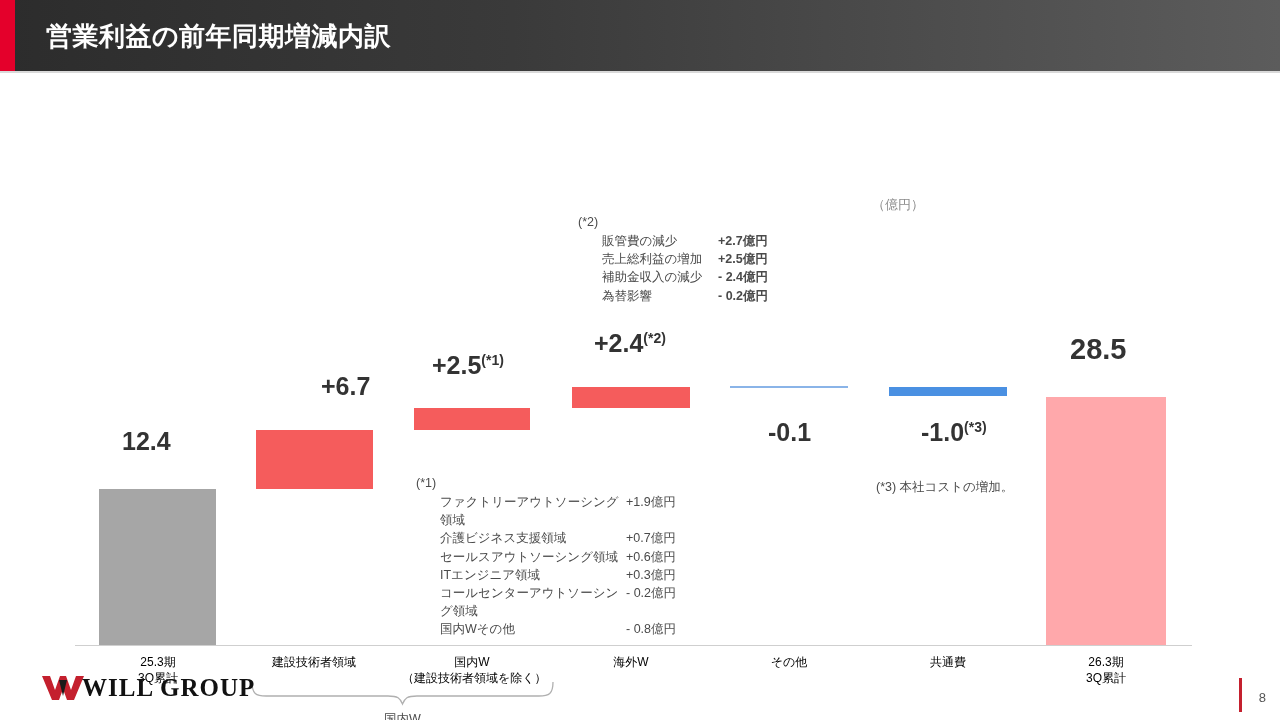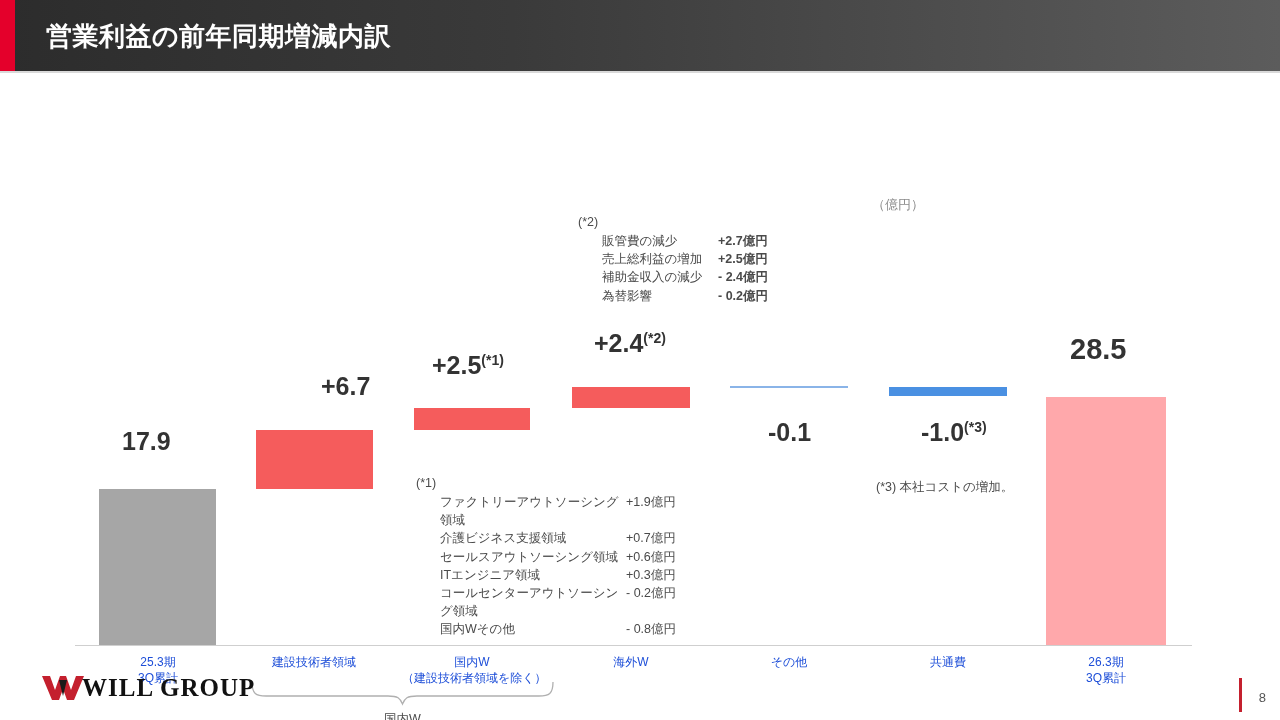--- a/index.html
+++ b/index.html
@@ -54,21 +54,21 @@
 
   .value-label {
     position:absolute; font-size:25px; font-weight:bold; color:#333;
     white-space:nowrap;
   }
   .value-label .sup {
     font-size:14px; font-weight:bold; vertical-align:super;
   }
 
   .cat-label {
-    position:absolute; font-size:12px; color:#1d4ed8;
+    position:absolute; font-size:12px; color:#000000;
     text-align:center; white-space:nowrap; line-height:1.35;
   }
 
   
   .note { position:absolute; font-size:12.5px; color:#4a4a4a; line-height:1.45; }
   .note-title { margin-bottom:1px; }
   .note-row { display:flex; }
   .note-row .nm { display:inline-block;padding-left:24px; }
   .note-row .vl { display:inline-block; text-align:left; }
 
@@ -123,21 +123,21 @@
 
   <div class="bar bar-gray" style="left:99px;  top:421px; width:117px; height:156px;"></div>
   <div class="bar bar-red" style="left:256px; top:362px; width:117px; height:59px;"></div>
   <div class="bar bar-red" style="left:414px; top:340px; width:116px; height:22px;"></div>
   <div class="bar bar-red" style="left:572px; top:319px; width:118px; height:21px;"></div>
   <div class="bar bar-ltblue" style="left:730px; top:318px; width:118px; height:2px;"></div>
   <div class="bar bar-blue" style="left:889px; top:319px; width:118px; height:9px;"></div>
   <div class="bar bar-pink" style="left:1046px;top:329px; width:120px; height:248px;"></div>
 
   <div class="value-label" style="left:122px; top:359px;">
-    <span>17.9</span>
+    <span>12.4</span>
   </div>
   <div class="value-label" style="left:282px; top:304px;margin-left:39px;">
     <span>+6.7</span>
   </div>
   <div class="value-label" style="left:432px; top:283px;">
     <span>+2.5</span><span class="sup">(*1)</span>
   </div>
   <div class="value-label" style="left:594px; top:261px;">
     <span>+2.4</span><span class="sup">(*2)</span>
   </div>

